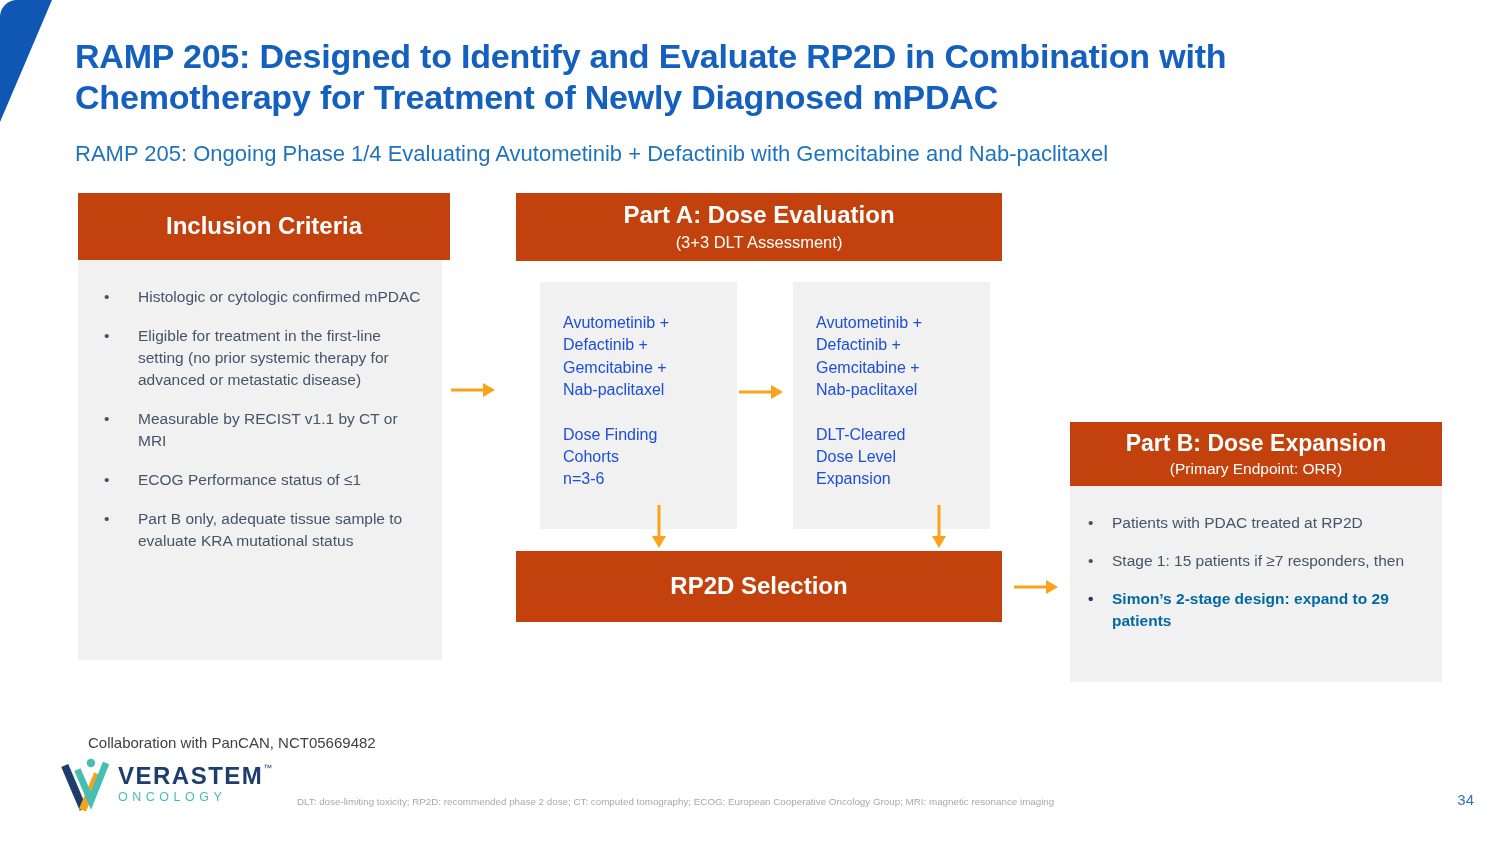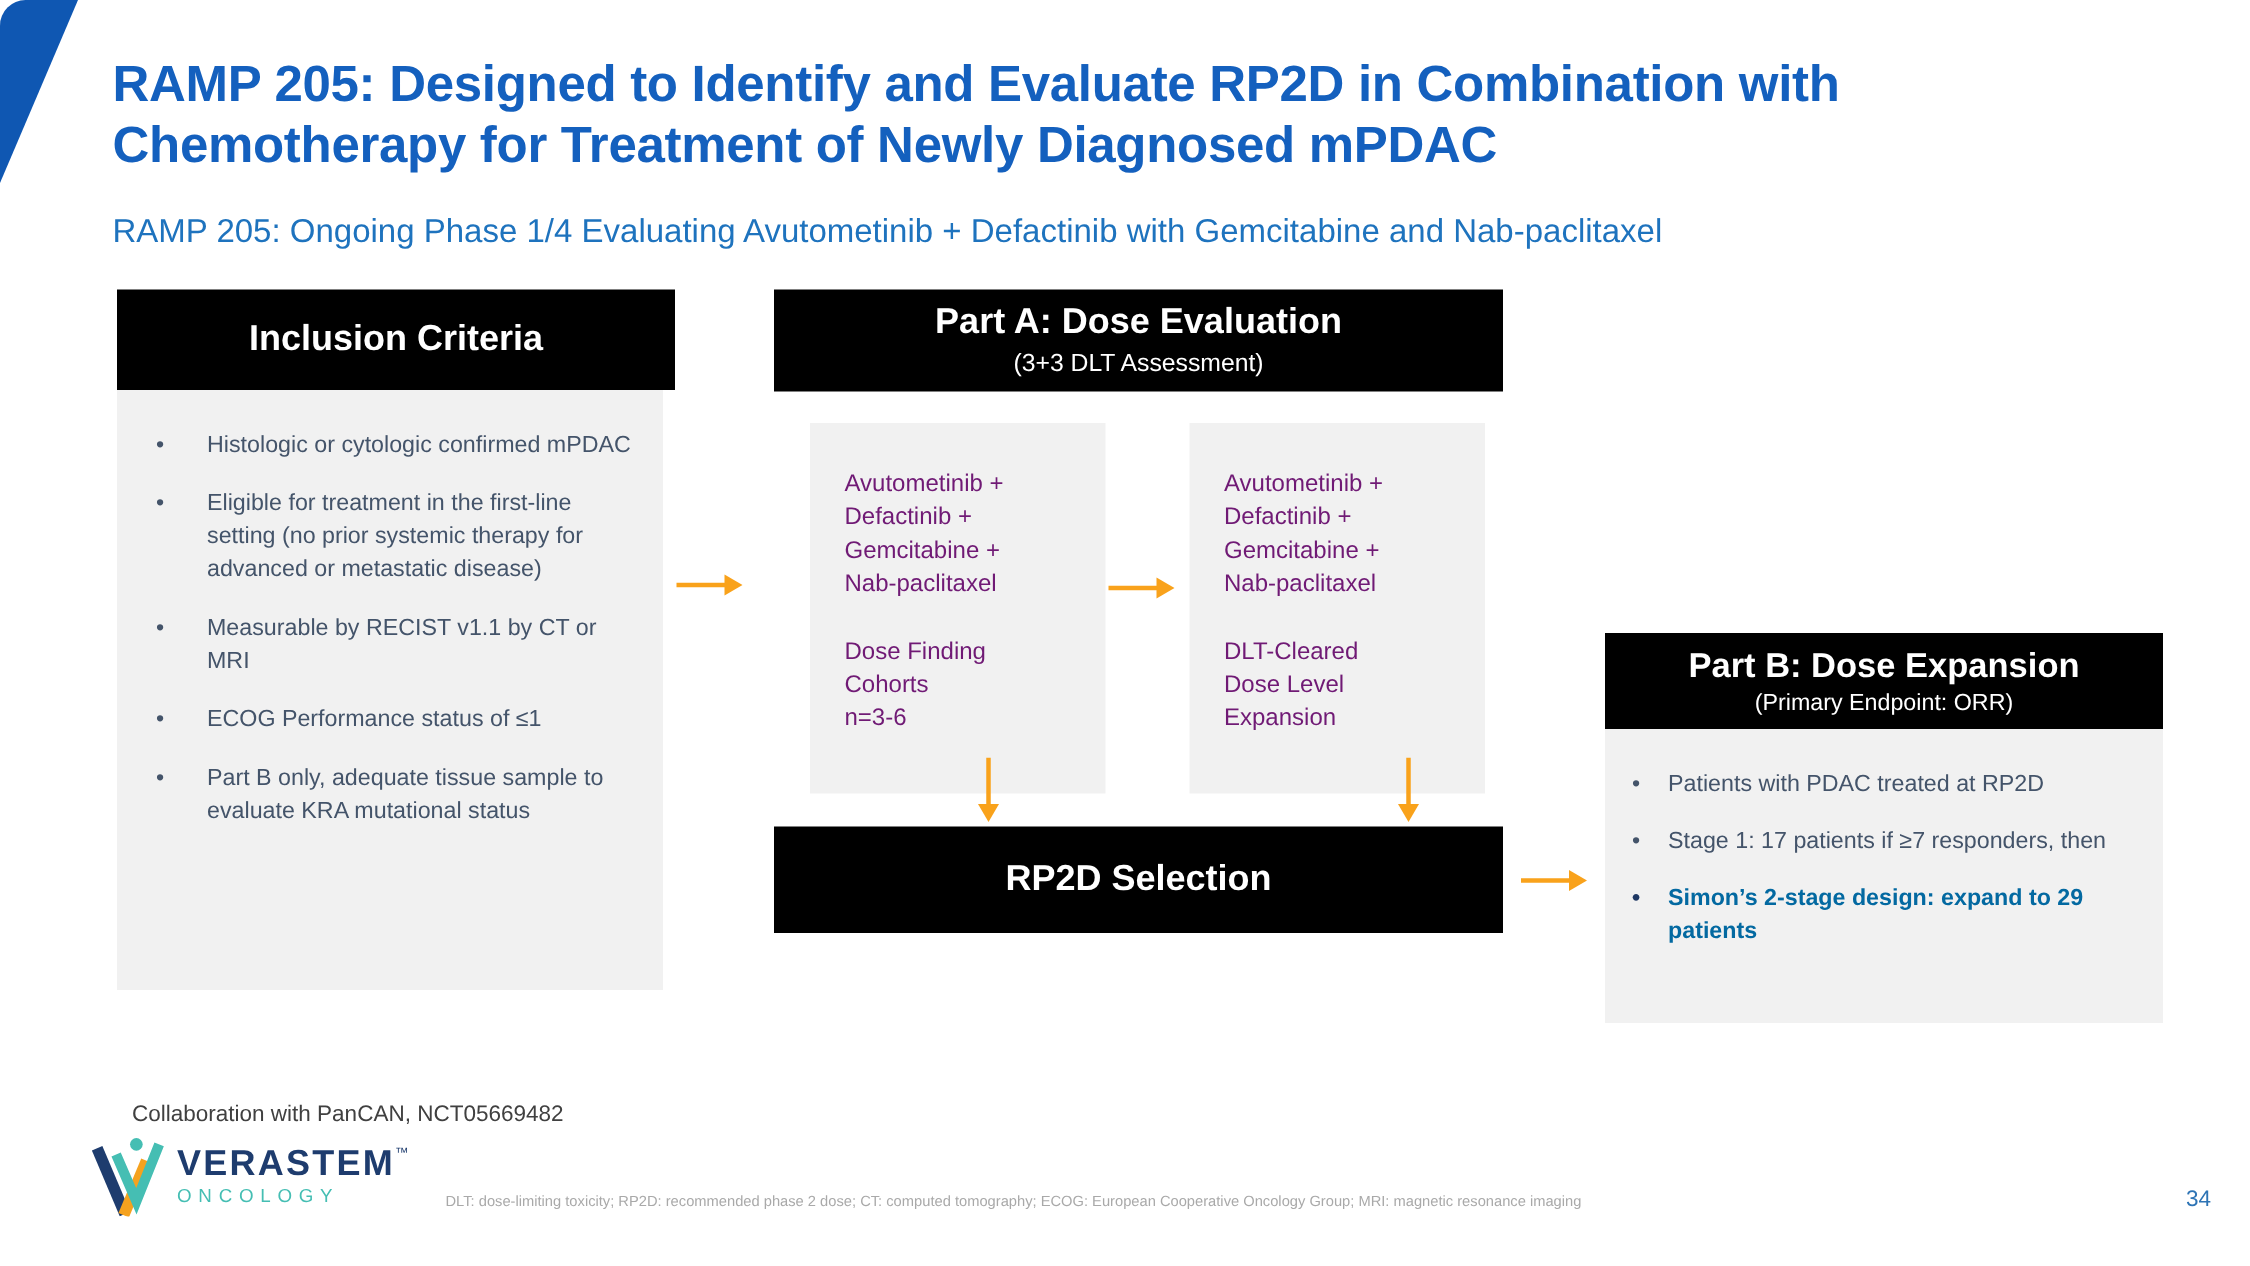--- a/index.html
+++ b/index.html
@@ -8,36 +8,36 @@
     font-family:"Liberation Sans","DejaVu Sans",sans-serif;color:#44546A;border-radius:17px;
   }
   
   .corner{position:absolute;left:0;top:0;width:52px;height:122px;background:#0F57B2;
     clip-path:polygon(0 0,100% 0,0 100%);}
   
   .title{position:absolute;left:75px;top:36px;width:1370px;font-size:34px;font-weight:bold;
     color:#1460BE;line-height:1.2;white-space:pre-line;letter-spacing:-0.2px;}
   .subtitle{position:absolute;left:75px;top:141px;width:1380px;font-size:22px;color:#1E73BE;}
   
-  .bluebox{position:absolute;background:#000000;color:#ffffff;display:flex;
+  .bluebox{position:absolute;background:#c2410c;color:#ffffff;display:flex;
     flex-direction:column;align-items:center;justify-content:center;text-align:center;}
   .bluebox .h1{font-size:24px;font-weight:bold;line-height:1.2;}
   .bluebox .h2{font-size:16.5px;font-weight:normal;line-height:1.25;margin-top:2px;}
   .hdr-inclusion{left:78px;top:193px;width:372px;height:67px;}
   .hdr-parta{left:516px;top:193px;width:486px;height:68px;}
   .bar-rp2d{left:516px;top:551px;width:486px;height:71px;}
   .hdr-partb{left:1070px;top:422px;width:372px;height:64px;}
   .hdr-partb .h1{font-size:23px;}
   .hdr-partb .h2{font-size:15.5px;}
   
   .graybox{position:absolute;background:#F1F1F1;}
   .body-inclusion{left:78px;top:260px;width:364px;height:400px;}
   .body-partb{left:1070px;top:486px;width:372px;height:196px;}
   .box-a{left:540px;top:282px;width:197px;height:247px;padding:30px 10px 0 23px;box-sizing:border-box;
-    font-size:16px;line-height:1.4;color:#701a75;}
+    font-size:16px;line-height:1.4;color:#1d4ed8;}
   .box-a2{left:793px;top:282px;}
   .box-a p{margin:0 0 22px 0;white-space:pre-line;}
   
   ul.bullets{list-style:none;margin:0;padding:26px 14px 0 26px;}
   ul.bullets li{position:relative;padding-left:34px;margin-bottom:17px;
     font-size:15.5px;line-height:1.42;color:#44546A;}
   ul.bullets li::before{content:"•";position:absolute;left:0;top:0;color:#44546A;}
   .body-partb ul.bullets{padding:26px 10px 0 18px;}
   .body-partb ul.bullets li{padding-left:24px;margin-bottom:16px;}
   .body-partb li.bold{font-weight:bold;color:#0369a1;}
@@ -108,21 +108,21 @@
     <div class="h1">RP2D Selection</div>
   </div>
 
   <div class="bluebox hdr-partb">
     <div class="h1">Part B: Dose Expansion</div>
     <div class="h2">(Primary Endpoint: ORR)</div>
   </div>
   <div class="graybox body-partb">
     <ul class="bullets">
       <li>Patients with PDAC treated at RP2D</li>
-      <li>Stage 1: 17 patients if ≥7 responders, then</li>
+      <li>Stage 1: 15 patients if ≥7 responders, then</li>
       <li class="bold">Simon’s 2-stage design: expand to 29 patients</li>
     </ul>
   </div>
 
   <svg class="arrow" style="left:450px;top:380px;" width="46" height="20">
     <line x1="1" y1="10" x2="34" y2="10" stroke="#F9A21B" stroke-width="3"></line>
     <polygon points="33,3 45,10 33,17" fill="#F9A21B"></polygon>
   </svg>
   <svg class="arrow" style="left:738px;top:382px;" width="46" height="20">
     <line x1="1" y1="10" x2="34" y2="10" stroke="#F9A21B" stroke-width="3"></line>

